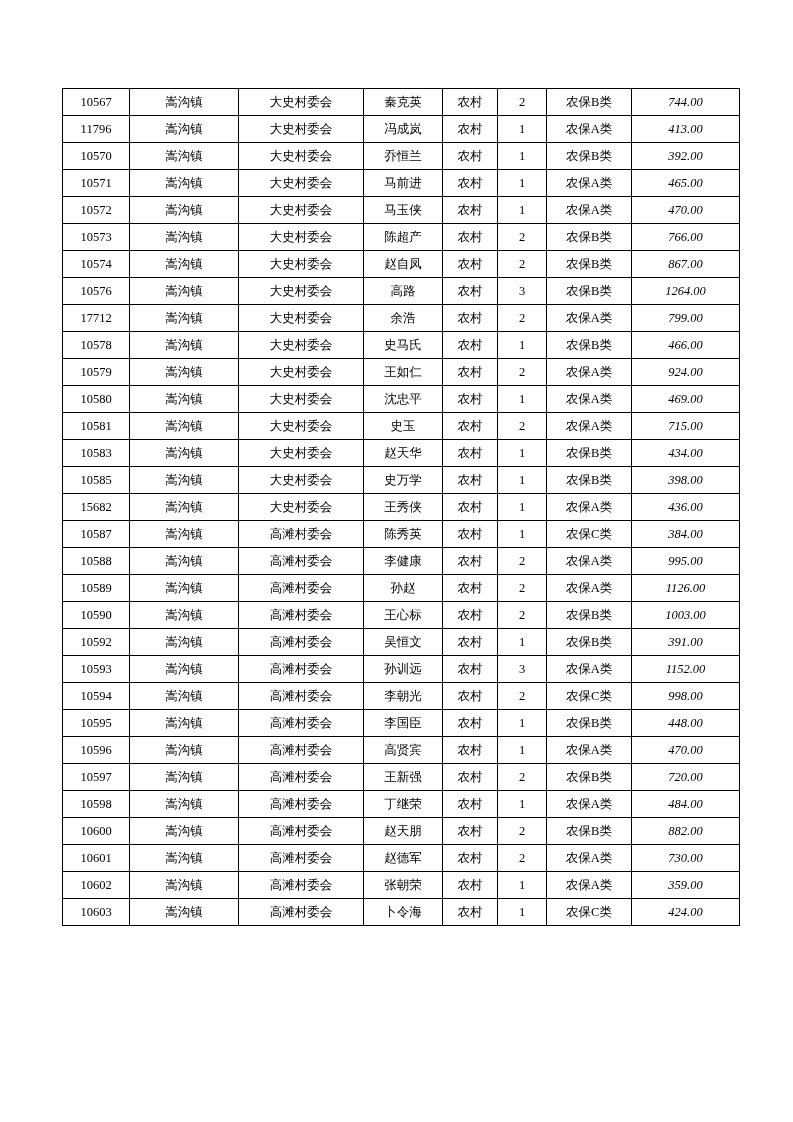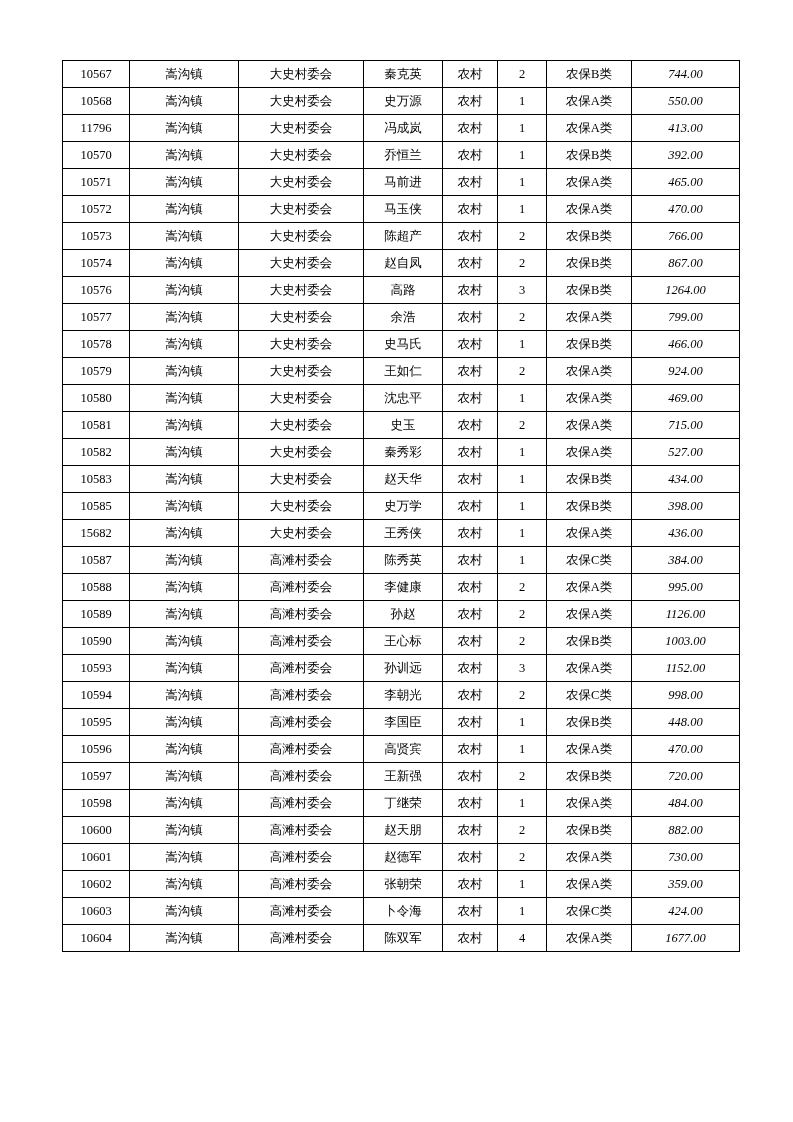--- a/index.html
+++ b/index.html
@@ -11,21 +11,21 @@
     width: 793px;
     height: 1122px;
     font-family: "Liberation Serif", "DejaVu Serif", serif;
     color: #000000;
   }
   .page {
     position: relative;
     width: 673px;
     height: 1122px;
     box-sizing: border-box;
-    padding: 60px 62px 0 62px;
+    padding: 88px 62px 0 62px;
   }
   table.roster {
     border-collapse: collapse;
     table-layout: fixed;
     width: 669px;
     margin: 0;
   }
   table.roster td {
     border: 1px solid #000000;
     height: 26px;
@@ -59,30 +59,20 @@
           <td class="c-id num-cell">10567</td>
           <td class="c-town">嵩沟镇</td>
           <td class="c-village">大史村委会</td>
           <td class="c-name">秦克英</td>
           <td class="c-type">农村</td>
           <td class="c-count num-cell">2</td>
           <td class="c-cat">农保B类</td>
           <td class="c-amount num-cell">744.00</td>
         </tr>
         <tr>
-          <td class="c-id num-cell">10568</td>
-          <td class="c-town">嵩沟镇</td>
-          <td class="c-village">大史村委会</td>
-          <td class="c-name">史万源</td>
-          <td class="c-type">农村</td>
-          <td class="c-count num-cell">1</td>
-          <td class="c-cat">农保A类</td>
-          <td class="c-amount num-cell">550.00</td>
-        </tr>
-        <tr>
           <td class="c-id num-cell">11796</td>
           <td class="c-town">嵩沟镇</td>
           <td class="c-village">大史村委会</td>
           <td class="c-name">冯成岚</td>
           <td class="c-type">农村</td>
           <td class="c-count num-cell">1</td>
           <td class="c-cat">农保A类</td>
           <td class="c-amount num-cell">413.00</td>
         </tr>
         <tr>
@@ -139,21 +129,21 @@
           <td class="c-id num-cell">10576</td>
           <td class="c-town">嵩沟镇</td>
           <td class="c-village">大史村委会</td>
           <td class="c-name">高路</td>
           <td class="c-type">农村</td>
           <td class="c-count num-cell">3</td>
           <td class="c-cat">农保B类</td>
           <td class="c-amount num-cell">1264.00</td>
         </tr>
         <tr>
-          <td class="c-id num-cell">10577</td>
+          <td class="c-id num-cell">17712</td>
           <td class="c-town">嵩沟镇</td>
           <td class="c-village">大史村委会</td>
           <td class="c-name">余浩</td>
           <td class="c-type">农村</td>
           <td class="c-count num-cell">2</td>
           <td class="c-cat">农保A类</td>
           <td class="c-amount num-cell">799.00</td>
         </tr>
         <tr>
           <td class="c-id num-cell">10578</td>
@@ -187,30 +177,20 @@
         </tr>
         <tr>
           <td class="c-id num-cell">10581</td>
           <td class="c-town">嵩沟镇</td>
           <td class="c-village">大史村委会</td>
           <td class="c-name">史玉</td>
           <td class="c-type">农村</td>
           <td class="c-count num-cell">2</td>
           <td class="c-cat">农保A类</td>
           <td class="c-amount num-cell">715.00</td>
-        </tr>
-        <tr>
-          <td class="c-id num-cell">10582</td>
-          <td class="c-town">嵩沟镇</td>
-          <td class="c-village">大史村委会</td>
-          <td class="c-name">秦秀彩</td>
-          <td class="c-type">农村</td>
-          <td class="c-count num-cell">1</td>
-          <td class="c-cat">农保A类</td>
-          <td class="c-amount num-cell">527.00</td>
         </tr>
         <tr>
           <td class="c-id num-cell">10583</td>
           <td class="c-town">嵩沟镇</td>
           <td class="c-village">大史村委会</td>
           <td class="c-name">赵天华</td>
           <td class="c-type">农村</td>
           <td class="c-count num-cell">1</td>
           <td class="c-cat">农保B类</td>
           <td class="c-amount num-cell">434.00</td>
@@ -269,20 +249,30 @@
           <td class="c-id num-cell">10590</td>
           <td class="c-town">嵩沟镇</td>
           <td class="c-village">高滩村委会</td>
           <td class="c-name">王心标</td>
           <td class="c-type">农村</td>
           <td class="c-count num-cell">2</td>
           <td class="c-cat">农保B类</td>
           <td class="c-amount num-cell">1003.00</td>
         </tr>
         <tr>
+          <td class="c-id num-cell">10592</td>
+          <td class="c-town">嵩沟镇</td>
+          <td class="c-village">高滩村委会</td>
+          <td class="c-name">吴恒文</td>
+          <td class="c-type">农村</td>
+          <td class="c-count num-cell">1</td>
+          <td class="c-cat">农保B类</td>
+          <td class="c-amount num-cell">391.00</td>
+        </tr>
+        <tr>
           <td class="c-id num-cell">10593</td>
           <td class="c-town">嵩沟镇</td>
           <td class="c-village">高滩村委会</td>
           <td class="c-name">孙训远</td>
           <td class="c-type">农村</td>
           <td class="c-count num-cell">3</td>
           <td class="c-cat">农保A类</td>
           <td class="c-amount num-cell">1152.00</td>
         </tr>
         <tr>
@@ -367,26 +357,16 @@
         </tr>
         <tr>
           <td class="c-id num-cell">10603</td>
           <td class="c-town">嵩沟镇</td>
           <td class="c-village">高滩村委会</td>
           <td class="c-name">卜令海</td>
           <td class="c-type">农村</td>
           <td class="c-count num-cell">1</td>
           <td class="c-cat">农保C类</td>
           <td class="c-amount num-cell">424.00</td>
-        </tr>
-        <tr>
-          <td class="c-id num-cell">10604</td>
-          <td class="c-town">嵩沟镇</td>
-          <td class="c-village">高滩村委会</td>
-          <td class="c-name">陈双军</td>
-          <td class="c-type">农村</td>
-          <td class="c-count num-cell">4</td>
-          <td class="c-cat">农保A类</td>
-          <td class="c-amount num-cell">1677.00</td>
         </tr>
       </tbody>
   </table>
 </div>
 
 </body></html>

